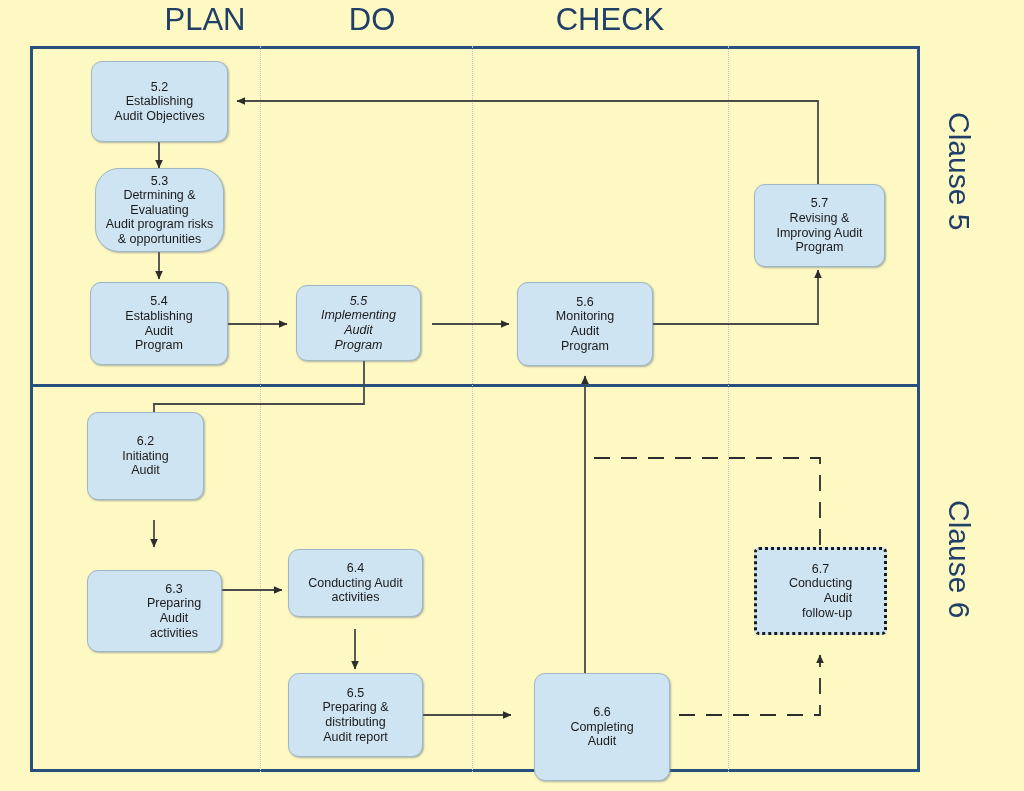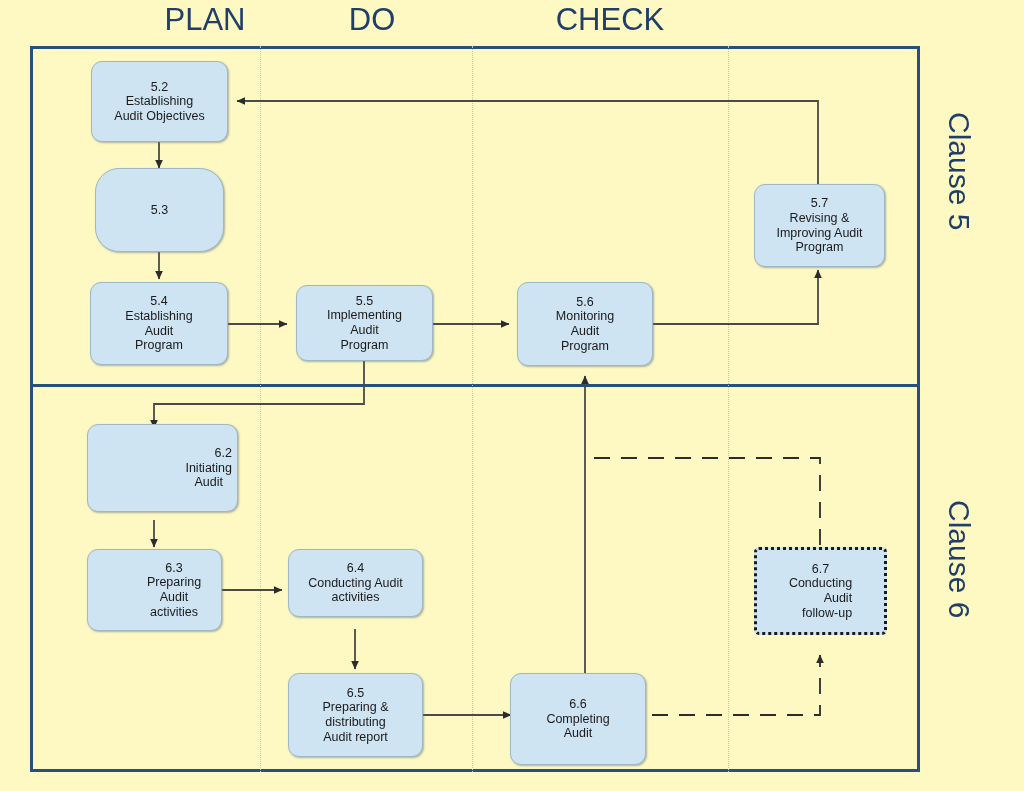--- a/index.html
+++ b/index.html
@@ -168,76 +168,80 @@
   </svg>
 
   <div class="node" style="left:91px; top:61px; width:137px; height:81px;">
     <span class="num">5.2</span>
     <span class="ttl">Establishing
 Audit Objectives</span>
   </div>
 
   <div class="node" style="left:95px; top:168px; width:129px; height:84px;border-radius:24px;">
     <span class="num">5.3</span>
+    <span class="ttl">Detrmining &amp;
+Evaluating
+Audit program risks
+&amp; opportunities</span>
   </div>
 
   <div class="node" style="left:90px; top:282px; width:138px; height:83px;">
     <span class="num">5.4</span>
     <span class="ttl">Establishing
 Audit
 Program</span>
   </div>
 
-  <div class="node" style="left:296px; top:285px; width:137px; height:76px;">
+  <div class="node" style="left:296px; top:285px; width:125px; height:76px;font-style:italic;">
     <span class="num">5.5</span>
     <span class="ttl">Implementing
 Audit
 Program</span>
   </div>
 
   <div class="node" style="left:517px; top:282px; width:136px; height:84px;">
     <span class="num">5.6</span>
     <span class="ttl">Monitoring
 Audit
 Program</span>
   </div>
 
   <div class="node" style="left:754px; top:184px; width:131px; height:83px;">
     <span class="num">5.7</span>
     <span class="ttl">Revising &amp;
 Improving Audit
 Program</span>
   </div>
 
-  <div class="node" style="left:87px; top:424px; width:151px; height:88px;align-items:flex-end;">
+  <div class="node" style="left:87px; top:412px; width:117px; height:88px;">
     <span class="num">6.2</span>
     <span class="ttl">Initiating
 Audit</span>
   </div>
 
-  <div class="node" style="left:87px; top:549px; width:135px; height:82px;padding-left:44px;">
+  <div class="node" style="left:87px; top:570px; width:135px; height:82px;padding-left:44px;">
     <span class="num">6.3</span>
     <span class="ttl">Preparing Audit
 activities</span>
   </div>
 
   <div class="node" style="left:288px; top:549px; width:135px; height:68px;">
     <span class="num">6.4</span>
     <span class="ttl">Conducting Audit
 activities</span>
   </div>
 
   <div class="node" style="left:288px; top:673px; width:135px; height:84px;">
     <span class="num">6.5</span>
     <span class="ttl">Preparing &amp;
 distributing
 Audit report</span>
   </div>
 
-  <div class="node" style="left:510px; top:673px; width:136px; height:92px;">
+  <div class="node" style="left:534px; top:673px; width:136px; height:108px;">
     <span class="num">6.6</span>
     <span class="ttl">Completing
 Audit</span>
   </div>
 
   <div class="node dotted" style="left:754px; top:547px; width:133px; height:88px;">
     <span class="num">6.7</span>
     <span class="ttl">Conducting
 Audit
 follow-up</span>

